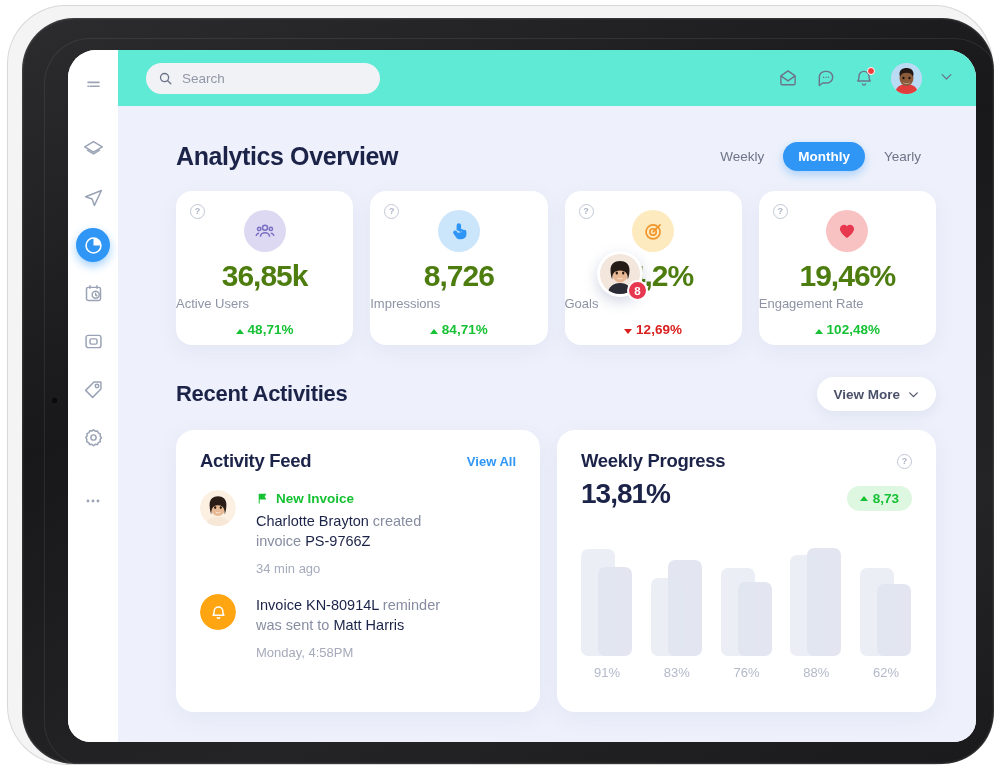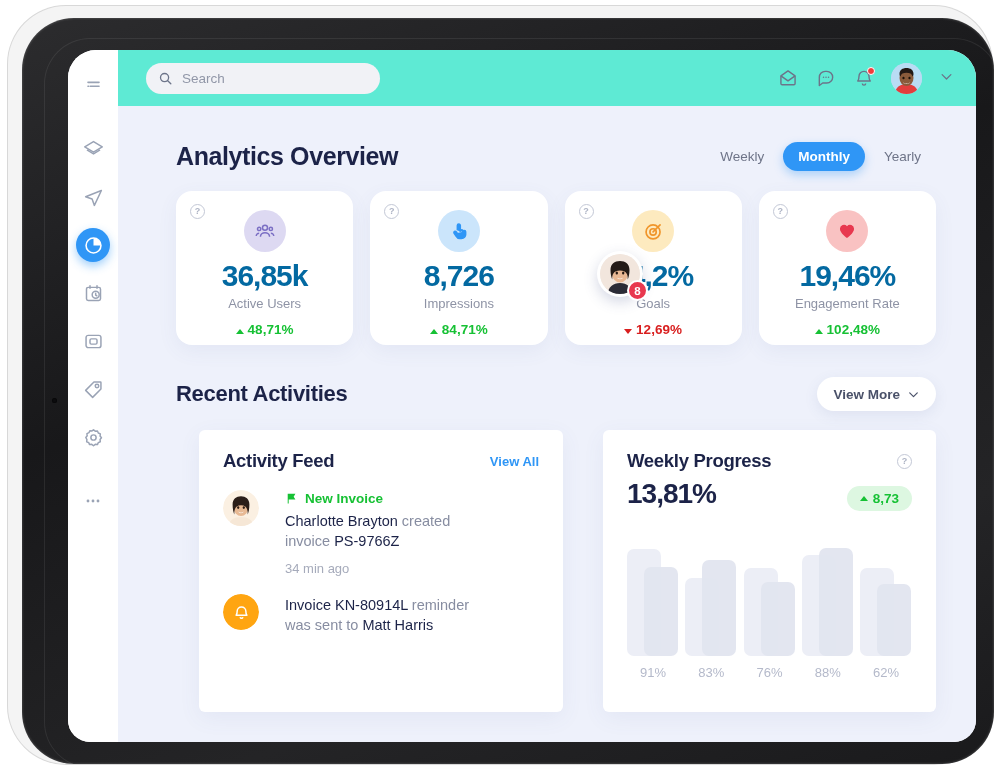--- a/index.html
+++ b/index.html
@@ -97,23 +97,23 @@
   }
   .help{
     position:absolute;left:14px;top:13px;width:15px;height:15px;border-radius:50%;
     border:1.2px solid #c3c8d6;color:#aeb4c5;font-size:9px;line-height:13px;
     text-align:center;cursor:pointer;box-sizing:border-box;font-weight:700;
   }
   .card-ico{
     width:42px;height:42px;border-radius:50%;margin:19px auto 0;
     display:flex;align-items:center;justify-content:center;
   }
-  .card-val{text-align:center;font-size:30px;font-weight:700;color:#0369a1;
+  .card-val{text-align:center;font-size:30px;font-weight:700;color:#4d7c0f;
             letter-spacing:-1px;margin-top:7px;}
-  .card-lbl{text-align:center;font-size:13px;color:#8e93a5;margin-top:3px;}
+  .card-lbl{font-size:13px;color:#8e93a5;margin-top:3px;}
   .card-delta{text-align:center;font-size:13.5px;font-weight:700;margin-top:11px;}
   .up{color:#16c134;}
   .down{color:#d91f1f;}
 
   .float-av{
     position:absolute;left:479px;top:145px;width:46px;height:46px;border-radius:50%;
     background:#fff;padding:3px;box-sizing:border-box;
     box-shadow:0 5px 14px rgba(60,75,130,.22);z-index:5;
   }
   .float-av .pic{width:100%;height:100%;border-radius:50%;overflow:hidden;position:relative;background:#f4ece6;}
@@ -128,30 +128,30 @@
   .sec-title2{font-size:22px;font-weight:700;color:#1c2348;letter-spacing:-.3px;}
   .view-more{
     margin-left:auto;background:#fff;border-radius:19px;height:34px;
     display:flex;align-items:center;gap:7px;padding:0 16px;cursor:pointer;
     box-shadow:0 4px 14px rgba(80,95,150,.10);
     font-size:13.5px;color:#4c5populate;justify-content:space-between;
   }
   .view-more span{font-size:13.5px;color:#4a5169;font-weight:600;}
 
   .panels{display:flex;gap:17px;padding:19px 40px 0 58px;}
-  .panel{background:#fff;border-radius:6px;box-shadow:0 6px 22px rgba(80,95,150,.07);margin-left:23px;}
+  .panel{background:#fff;border-radius:18px;box-shadow:0 6px 22px rgba(80,95,150,.07);}
   .panel-a{width:364px;padding:20px 24px 0 24px;box-sizing:border-box;height:282px;}
   .panel-b{flex:1;padding:20px 24px 0 24px;box-sizing:border-box;height:282px;position:relative;}
 
   .panel-head{display:flex;align-items:center;}
   .panel-title{font-size:18.5px;font-weight:700;color:#1c2348;letter-spacing:-.3px;}
   .view-all{margin-left:auto;font-size:13px;color:#2f96f6;font-weight:600;cursor:pointer;}
 
   .feed{margin-top:18px;}
-  .feed-item{display:flex;gap:26px;position:relative;}
+  .feed-item{display:flex;gap:20px;position:relative;}
   .feed-av{width:36px;height:36px;border-radius:50%;overflow:hidden;flex:0 0 36px;position:relative;}
   .feed-rail{position:absolute;left:17px;top:42px;bottom:-6px;width:1.5px;background:#e6e8f0;}
   .feed-body{flex:1;padding-top:1px;}
   .feed-tag{display:flex;align-items:center;gap:7px;font-size:13.5px;font-weight:700;color:#16c134;}
   .feed-text{font-size:14.5px;color:#878da1;line-height:20px;margin-top:5px;}
   .feed-text b{color:#1c2348;font-weight:400;}
   .feed-time{font-size:13px;color:#a6abbb;margin-top:10px;}
   .feed-item2{margin-top:18px;}
   .bell-circle{
     width:36px;height:36px;border-radius:50%;background:#ffa511;flex:0 0 36px;
@@ -461,20 +461,21 @@
                         <path d="M10.2 18a1.9 1.9 0 0 0 3.6 0"></path>
                       </svg>
                     </div>
                     <div class="feed-rail"></div>
                   </div>
                   <div class="feed-body">
                     <div class="feed-text" style="margin-top:0">
                       <b>Invoice KN-80914L</b><span> reminder</span><br>
                       <span>was sent to </span><b>Matt Harris</b>
                     </div>
+                    <div class="feed-time">Monday, 4:58PM</div>
                   </div>
                 </div>
 
               </div>
             </div>
 
             <div class="panel panel-b">
               <div class="panel-head">
                 <div class="panel-title">Weekly Progress</div>
                 <div class="help" style="position:static;margin-left:auto">?</div>

